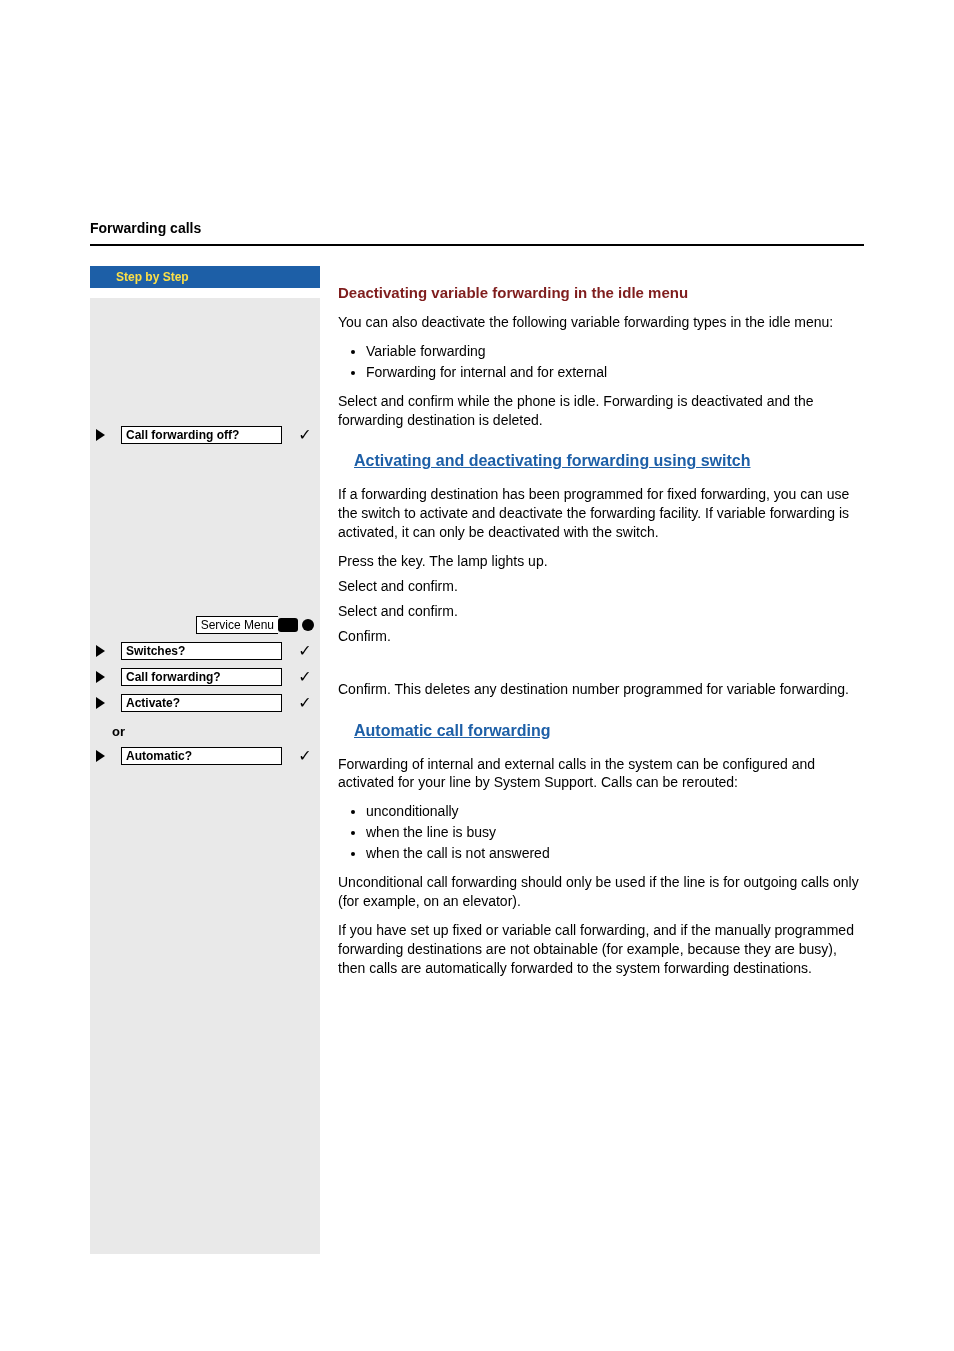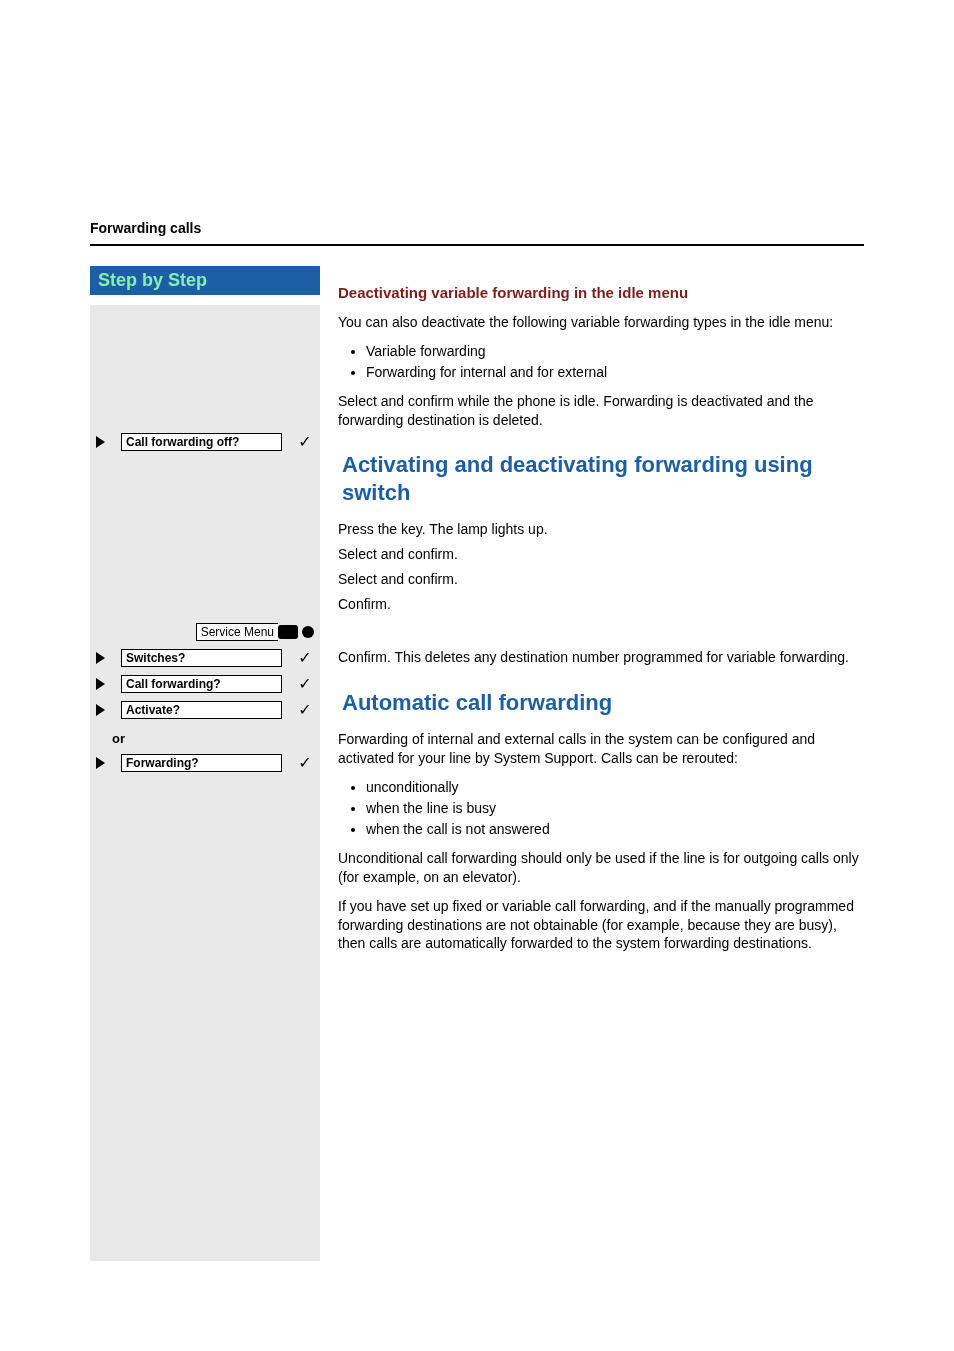--- a/index.html
+++ b/index.html
@@ -30,24 +30,24 @@
   .col-left {
     width: 230px;
     flex-shrink: 0;
   }
   .col-right {
     flex: 1;
     padding-left: 18px;
   }
   .step-header {
     background: #1d5fa7;
-    color: #86efac;
-    font-weight: bold;
-    font-size: 18px;
-    padding: 4px 8px;
+    color: #fde047;
+    font-weight: bold;
+    font-size: 12px;
+    padding: 4px 26px;
     margin-bottom: 10px;
   }
   .left-body {
     background: #e9e9e9;
     min-height: 830px;
     padding-top: 126px;
   }
   .menu-row {
     display: flex;
     align-items: center;
@@ -122,23 +122,24 @@
   .gap-1 { height: 164px; }
   .sub-h4 {
     color: #7f1d1d;
     font-weight: bold;
     font-size: 15px;
     margin: 18px 0 12px 0;
   }
   .sub-h3 {
     color: #1d5fa7;
     font-weight: bold;
-    font-size: 22px;
-    margin: 22px 0 14px 4px;
+    font-size: 16px;
+    margin: 22px 0 14px 16px;
     line-height: 1.25;
+    text-decoration: underline;
   }
   .para {
     font-size: 14px;
     line-height: 1.35;
     margin: 10px 0;
   }
   ul.bul {
     margin: 4px 0 10px 0;
     padding-left: 28px;
     font-size: 14px;
@@ -201,37 +202,38 @@
         <div class="menu-row">
           <span class="tri"></span>
           <span class="menu-box">Activate?</span>
           <span class="check">✓</span>
         </div>
 
         <div class="or-row">or</div>
 
         <div class="menu-row">
           <span class="tri"></span>
-          <span class="menu-box">Forwarding?</span>
+          <span class="menu-box">Automatic?</span>
           <span class="check">✓</span>
         </div>
 
       </div>
     </div>
 
     <div class="col-right">
       <div class="sub-h4">Deactivating variable forwarding in the idle menu</div>
       <div class="para">You can also deactivate the following variable forwarding types in the idle menu:</div>
       <ul class="bul">
         <li>Variable forwarding</li>
         <li>Forwarding for internal and for external</li>
       </ul>
       <div class="para">Select and confirm while the phone is idle. Forwarding is deactivated and the forwarding destination is deleted.</div>
 
       <div class="sub-h3">Activating and deactivating forwarding using switch</div>
+      <div class="para">If a forwarding destination has been programmed for fixed forwarding, you can use the switch to activate and deactivate the forwarding facility. If variable forwarding is activated, it can only be deactivated with the switch.</div>
       <div class="line">Press the key. The lamp lights up.</div>
       <div class="line">Select and confirm.</div>
       <div class="line">Select and confirm.</div>
       <div class="line">Confirm.</div>
       <div style="height:18px"></div>
       <div class="para">Confirm. This deletes any destination number programmed for variable forwarding.</div>
 
       <div class="sub-h3">Automatic call forwarding</div>
       <div class="para">Forwarding of internal and external calls in the system can be configured and activated for your line by System Support. Calls can be rerouted:</div>
       <ul class="bul">

